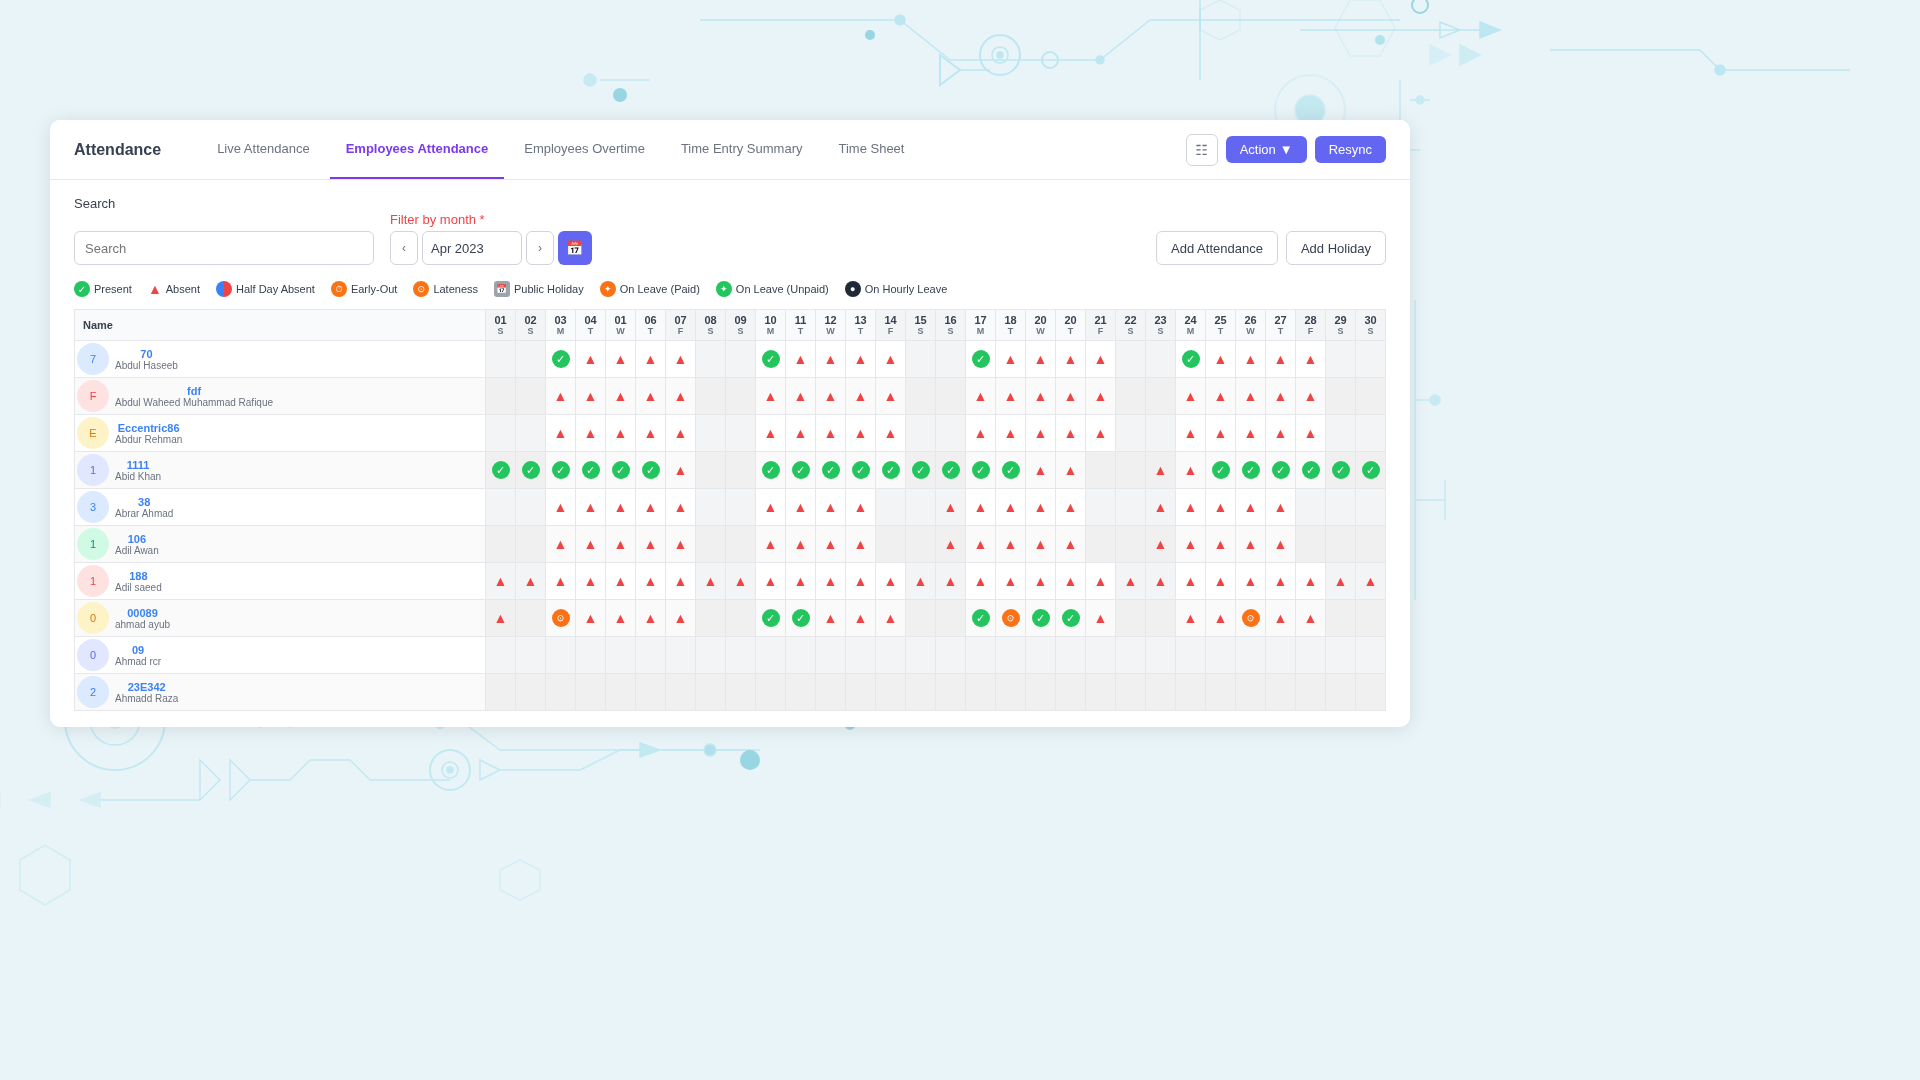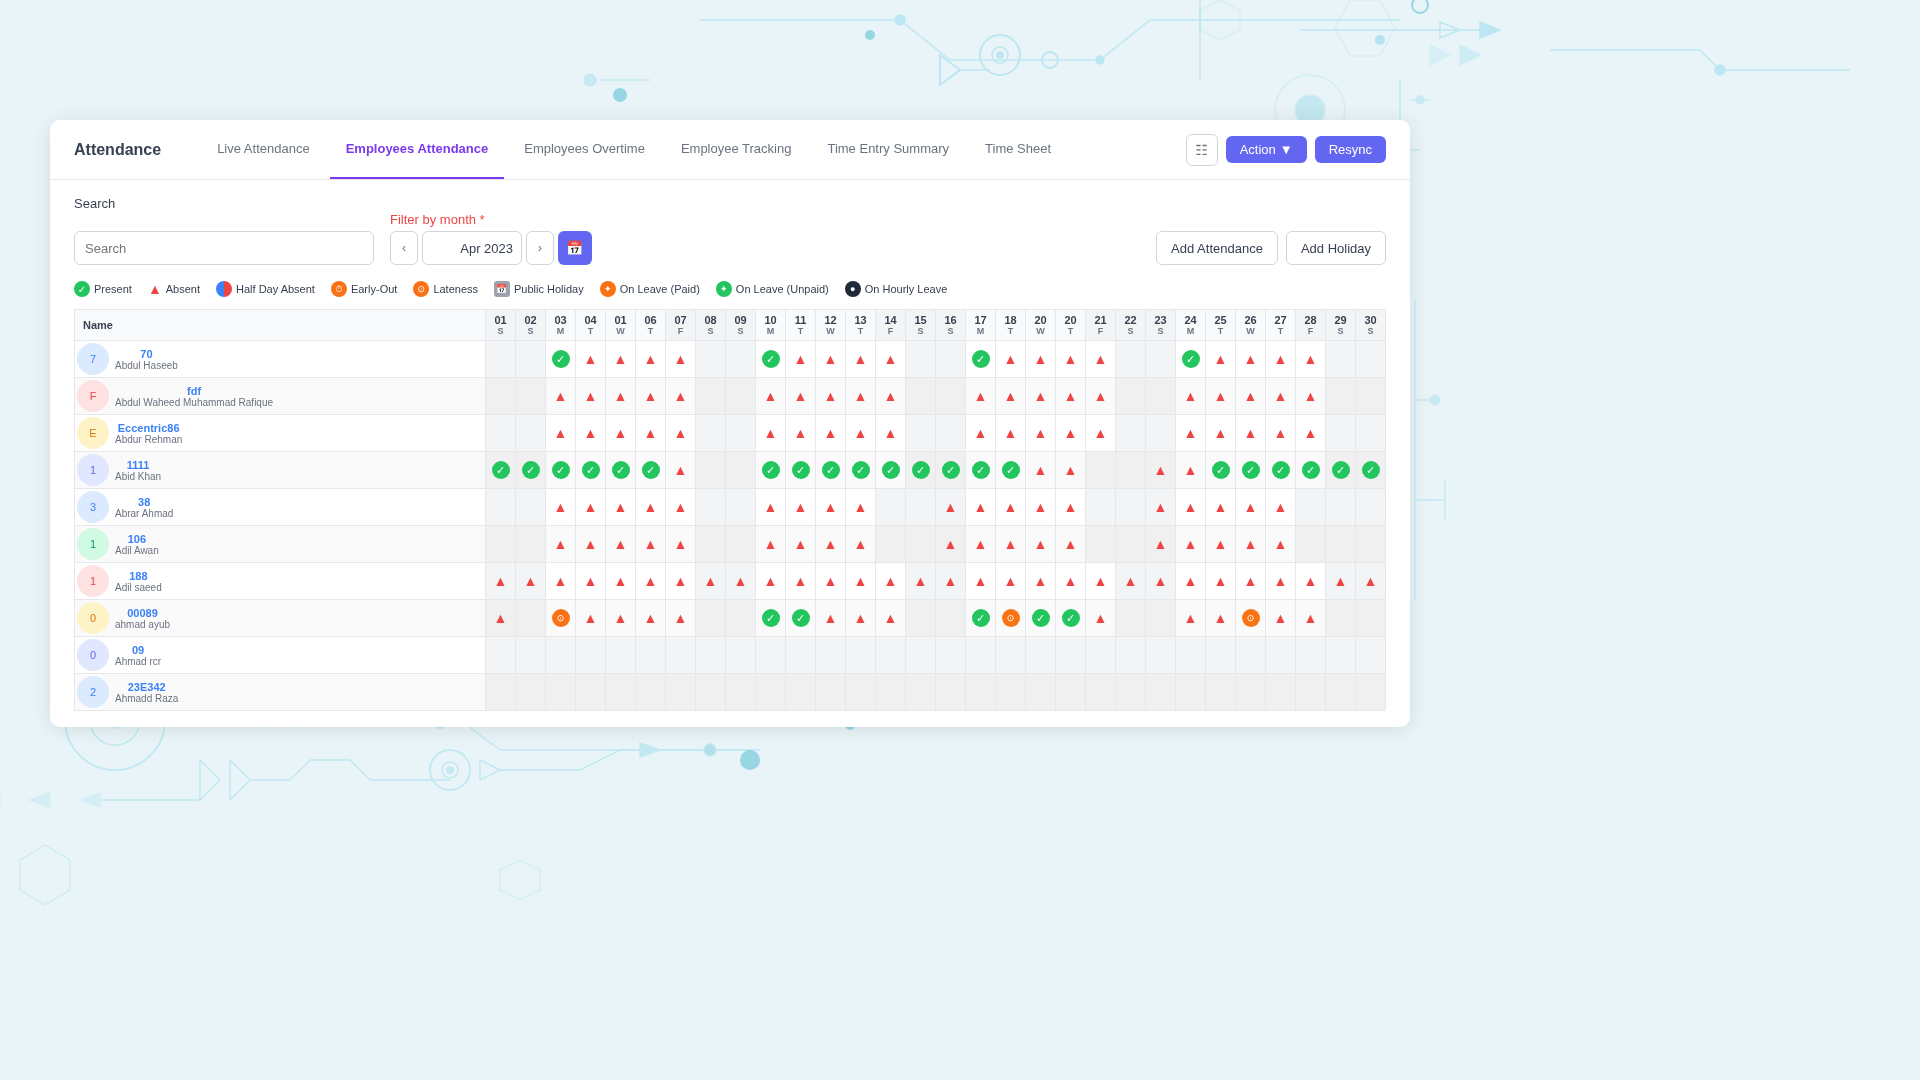--- a/index.html
+++ b/index.html
@@ -159,21 +159,21 @@
       color: #6b7280;
     }
     .date-input {
       width: 100px;
       height: 34px;
       border: 1px solid #d1d5db;
       border-radius: 6px;
       padding: 0 8px;
       font-size: 13px;
       color: #374151;
-      text-align: right;
+      text-align: left;
     }
     .date-calendar-btn {
       width: 34px; height: 34px;
       background: #6366f1;
       border: none;
       border-radius: 6px;
       cursor: pointer;
       display: flex; align-items: center; justify-content: center;
       color: white;
       font-size: 14px;
@@ -421,23 +421,20 @@
       <div class="nav-tab">
         <span>Live Attendance</span>
       </div>
       <div class="nav-tab active">
         <span>Employees Attendance</span>
       </div>
       <div class="nav-tab">
         <span>Employees Overtime</span>
       </div>
       <div class="nav-tab">
-        <span>Employee Tracking</span>
-      </div>
-      <div class="nav-tab">
         <span>Time Entry Summary</span>
       </div>
       <div class="nav-tab">
         <span>Time Sheet</span>
       </div>
     </nav>
     <div class="header-actions">
       <button class="btn-filter">☷</button>
       <button class="btn-action">
         <span>Action</span>

